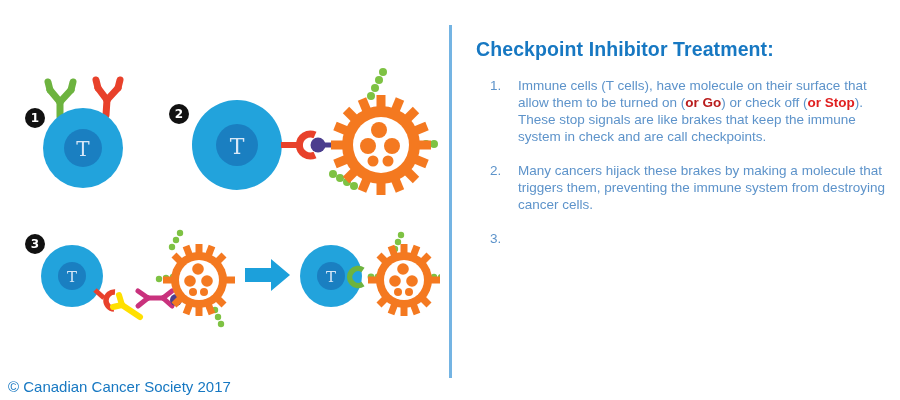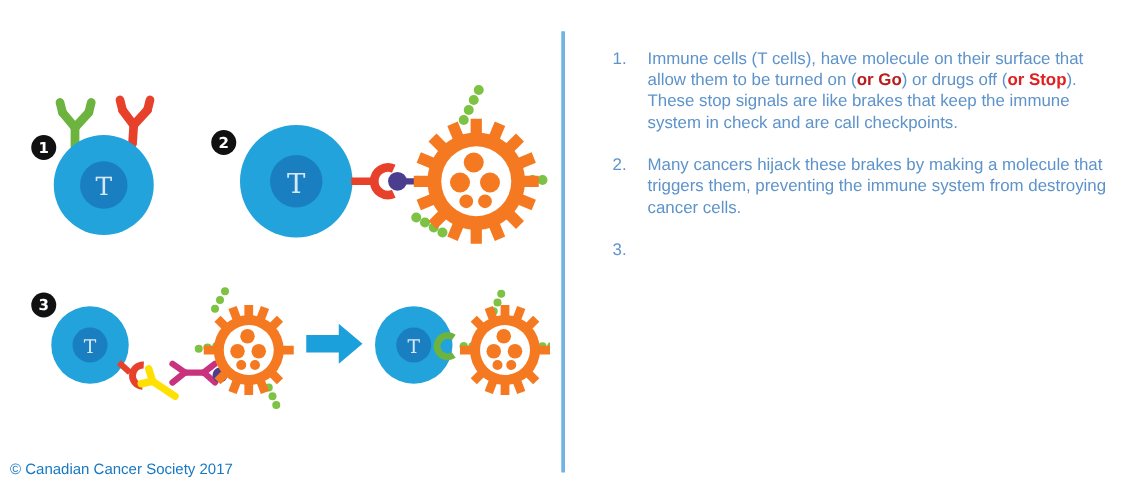--- a/index.html
+++ b/index.html
@@ -42,22 +42,22 @@
     position:relative;padding-left:42px;margin-bottom:17px;
   }
   ol.steps li .num{
     position:absolute;left:14px;top:0;width:22px;
     text-align:left;color:#5d93ca;font-size:13.5px;
   }
   .go{color:#b91c1c;font-weight:700;}
   .stop{color:#e02020;font-weight:700;}
 
   .copyright{
-    position:absolute;left:8px;top:368px;
-    color:#1778C2;font-size:12px;
+    position:absolute;left:8px;top:378px;
+    color:#1778C2;font-size:15px;
     font-family:"Liberation Sans", sans-serif;
   }
 </style>
 </head>
 <body>
 
 <div id="root">
 
   <div class="diagram">
 
@@ -272,25 +272,26 @@
             <circle cx="409" cy="64" r="4"></circle>
           </g>
         </g>
       </svg>
     </div>
   </div>
 
   <div class="divider"></div>
 
   <div class="textpanel">
+    <h1 class="title">Checkpoint Inhibitor Treatment:</h1>
 
     <ol class="steps">
       <li>
         <span class="num">1.</span>
-        <span><span>Immune cells (T cells), have molecule on their surface that allow them to be turned on (</span><span class="go">or Go</span><span>) or drugs off (</span><span class="stop">or Stop</span><span>). These stop signals are like brakes that keep the immune system in check and are call checkpoints.</span></span>
+        <span><span>Immune cells (T cells), have molecule on their surface that allow them to be turned on (</span><span class="go">or Go</span><span>) or check off (</span><span class="stop">or Stop</span><span>). These stop signals are like brakes that keep the immune system in check and are call checkpoints.</span></span>
       </li>
       <li>
         <span class="num">2.</span>
         <span>Many cancers hijack these brakes by making a molecule that triggers them, preventing the immune system from destroying cancer cells.</span>
       </li>
       <li>
         <span class="num">3.</span>
       </li>
     </ol>
   </div>

